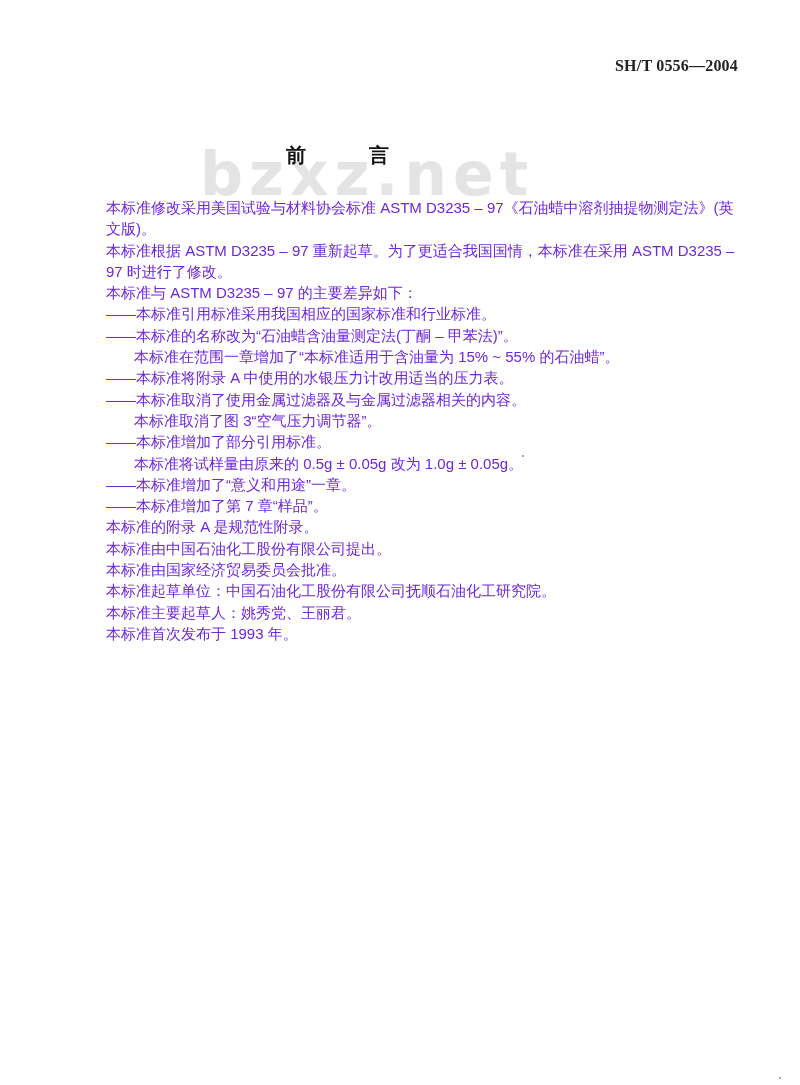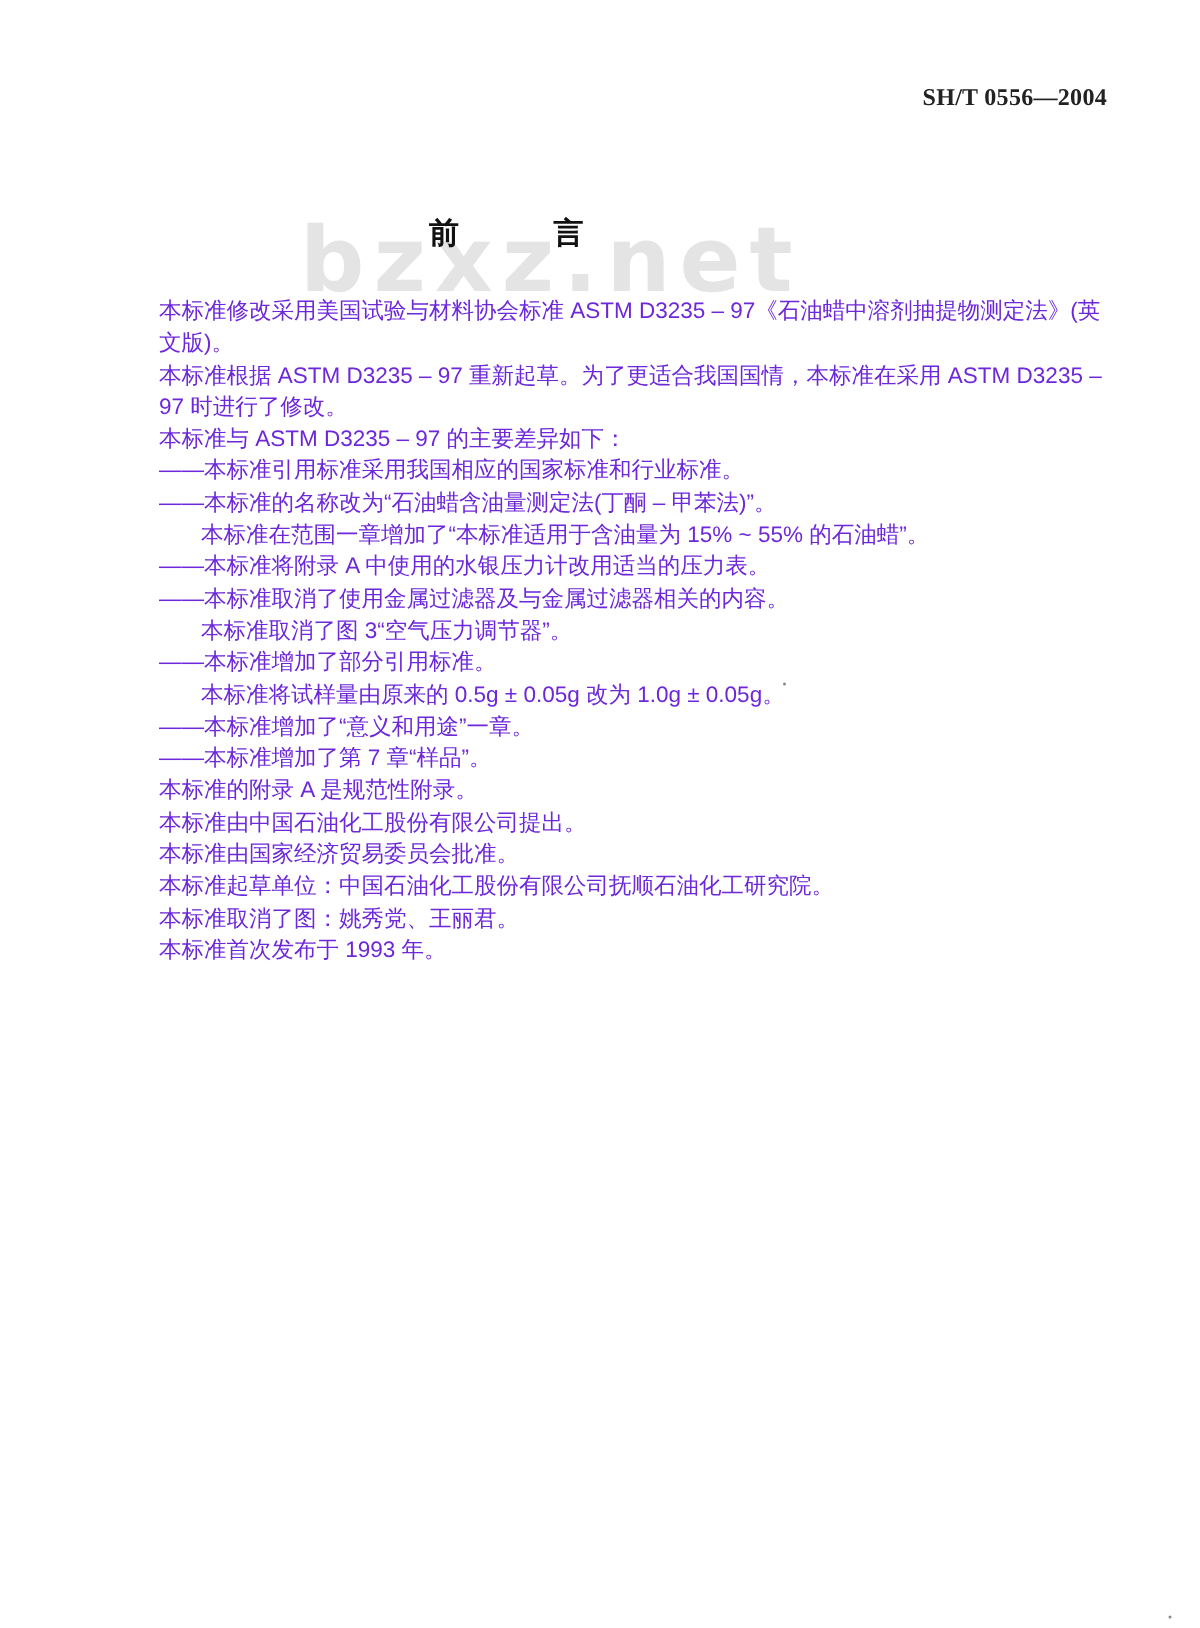--- a/index.html
+++ b/index.html
@@ -59,18 +59,18 @@
   <div class="line dash">本标准取消了使用金属过滤器及与金属过滤器相关的内容。</div>
   <div class="line indent1">本标准取消了图 3“空气压力调节器”。</div>
   <div class="line dash">本标准增加了部分引用标准。</div>
   <div class="line indent1">本标准将试样量由原来的 0.5g ± 0.05g 改为 1.0g ± 0.05g。</div>
   <div class="line dash">本标准增加了“意义和用途”一章。</div>
   <div class="line dash">本标准增加了第 7 章“样品”。</div>
   <div class="line">本标准的附录 A 是规范性附录。</div>
   <div class="line">本标准由中国石油化工股份有限公司提出。</div>
   <div class="line">本标准由国家经济贸易委员会批准。</div>
   <div class="line">本标准起草单位：中国石油化工股份有限公司抚顺石油化工研究院。</div>
-  <div class="line">本标准取消了图：姚秀党、王丽君。</div>
+  <div class="line">本标准主要起草人：姚秀党、王丽君。</div>
   <div class="line">本标准首次发布于 1993 年。</div>
 </div>
 
 <div class="speck" style="top:455px;left:522px;"></div>
 <div class="speck" style="top:1077px;left:779px;"></div>
 
 </body></html>

